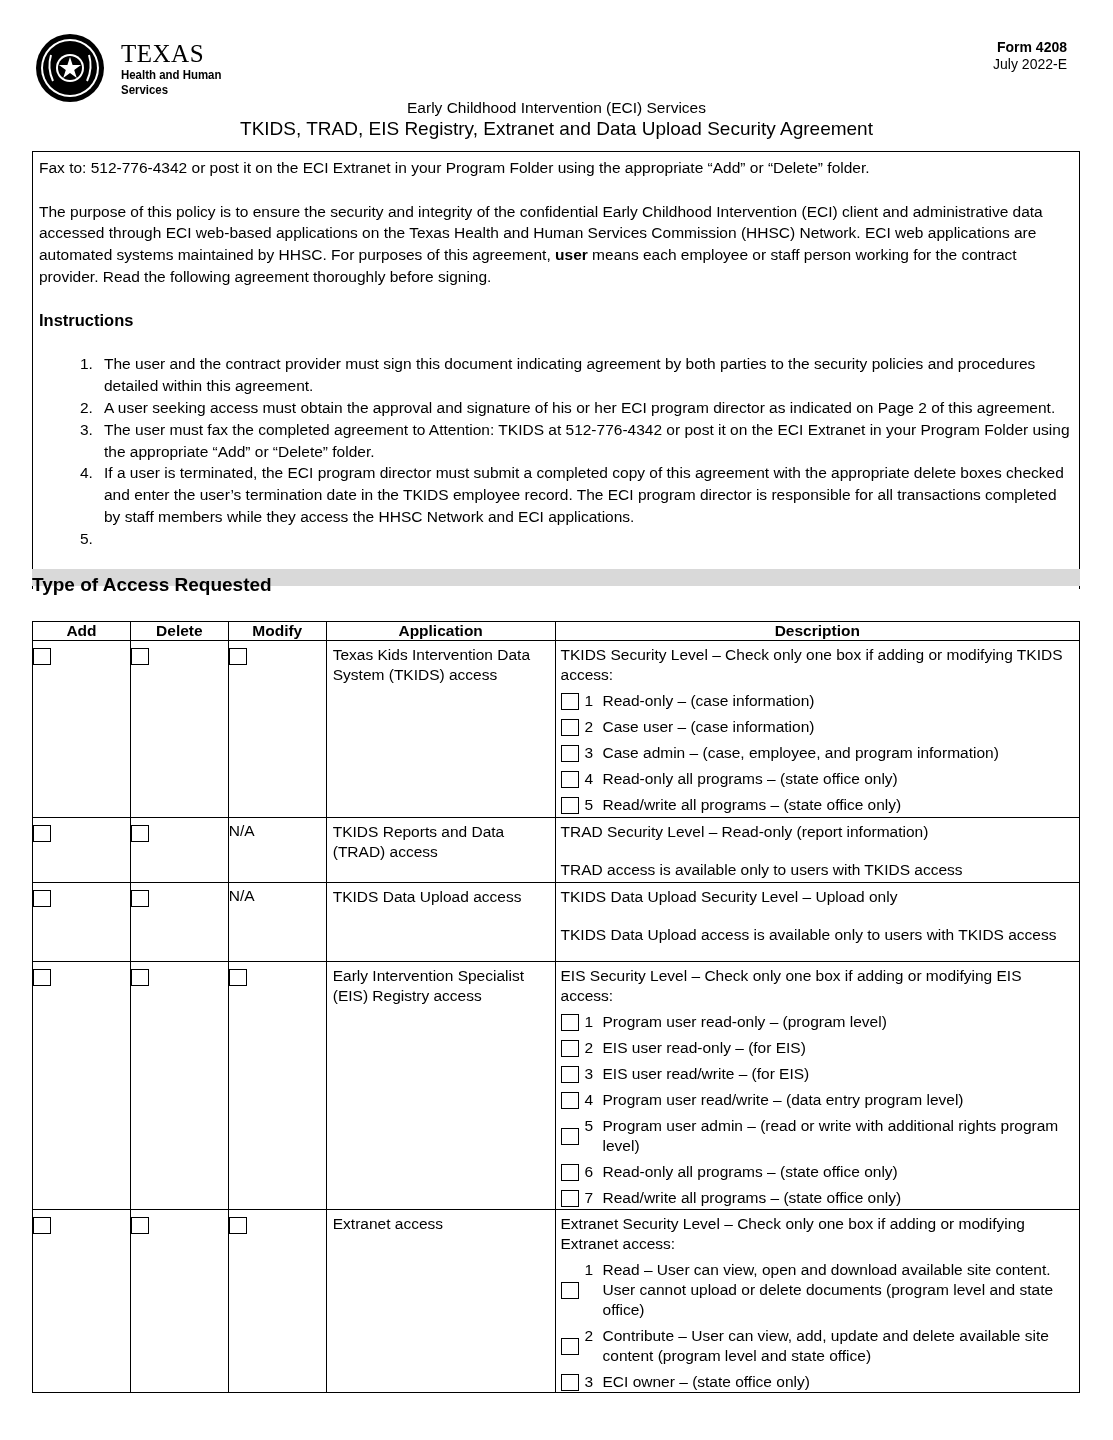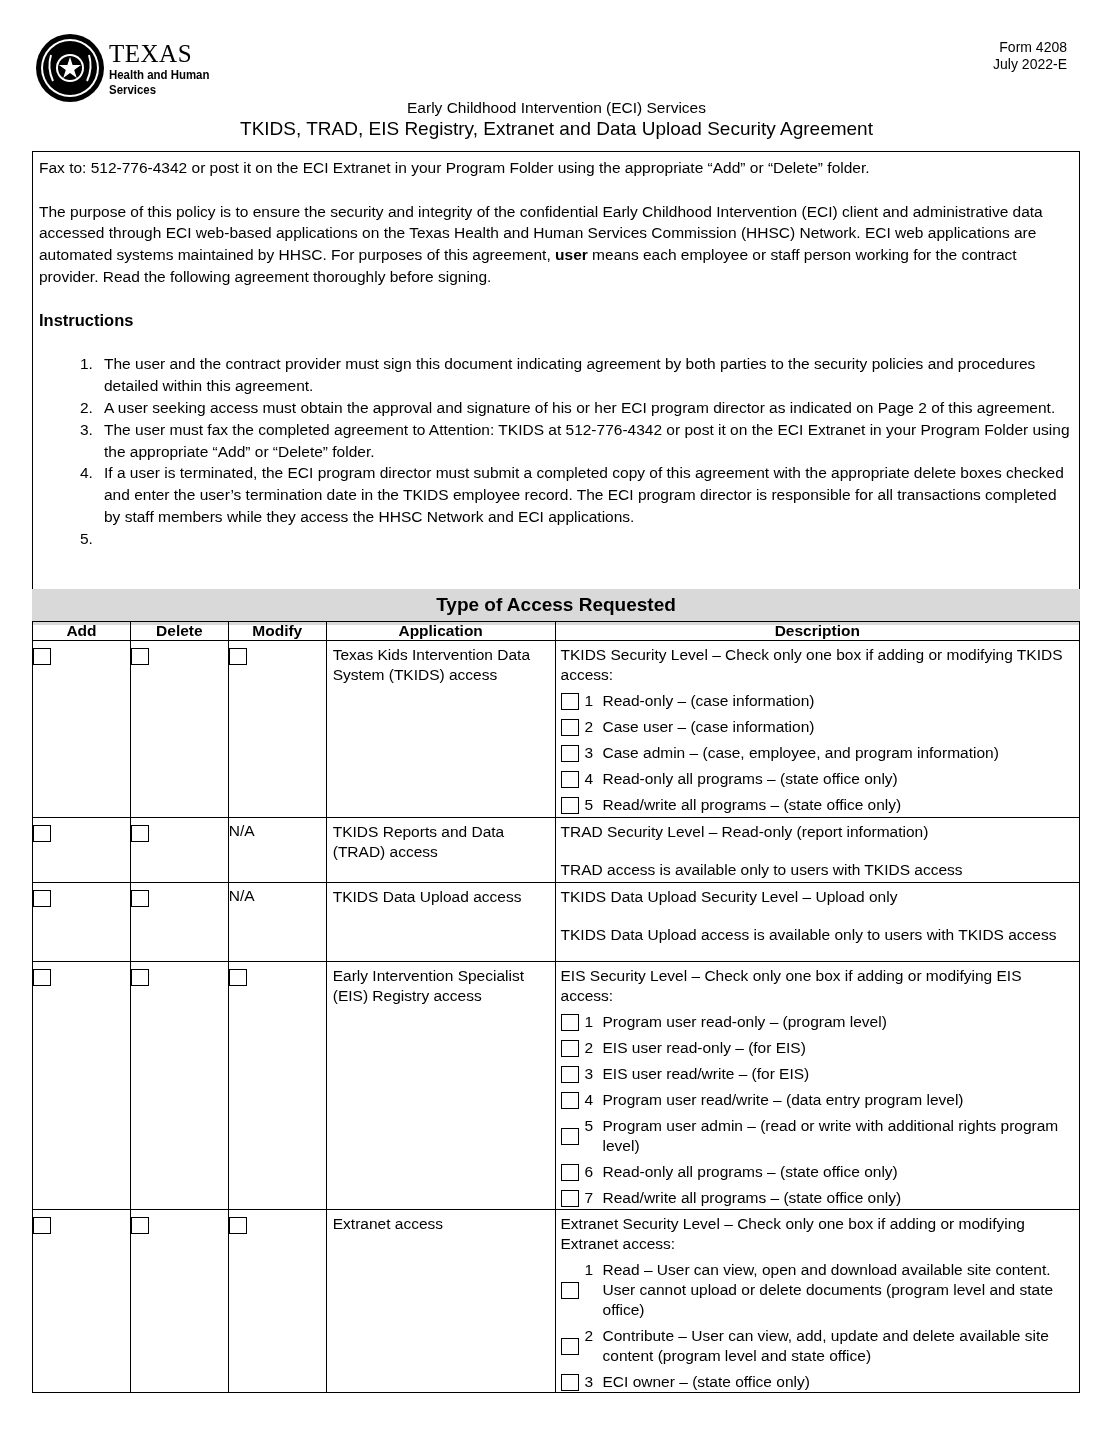--- a/index.html
+++ b/index.html
@@ -1,32 +1,32 @@
 <!DOCTYPE html>
 <html><head>
 <meta charset="utf-8">
 <style>
   * { box-sizing: border-box; margin: 0; padding: 0; }
   body { width: 1113px; height: 1440px; background: #fff; font-family: "Liberation Sans", sans-serif; color: #000; position: relative; overflow: hidden; }
   .logo { position: absolute; left: 35px; top: 33px; display: flex; align-items: center; }
   .seal { width: 70px; height: 70px; }
-  .logo-text { margin-left: 4px; line-height: 1; }
+  .logo-text { margin-left: 16px; line-height: 1; }
   .logo-text .t1 { font-family: "Liberation Serif", serif; font-size: 25px; letter-spacing: 0.5px; }
   .logo-text .t2 { font-size: 13px; font-weight: bold; transform: scaleX(0.88); transform-origin: left; margin-top: 2px; }
   .form-id { position: absolute; right: 46px; top: 39px; text-align: right; font-size: 14px; line-height: 17px; }
-  .form-id .num { font-weight: normal; }
+  .form-id .num { font-weight: bold; }
   .subtitle { position: absolute; top: 99px; left: 0; width: 1113px; text-align: center; font-size: 15.5px; }
   .title { position: absolute; top: 118px; left: 0; width: 1113px; text-align: center; font-size: 19px; font-weight: normal; }
   .box { position: absolute; left: 32px; top: 151px; width: 1048px; height: 438px; border: 1px solid #000; border-bottom: none; padding: 5px 6px; font-size: 15.5px; line-height: 21.8px; }
   .box p { margin-bottom: 21.8px; }
   .box h2 { font-size: 16.5px; font-weight: bold; margin-bottom: 22px; }
   .box ol { list-style: none; }
   .box li { position: relative; padding-left: 65px; }
   .box li .n { position: absolute; left: 41px; }
-  .band { position: absolute; left: 32px; top: 589px; width: 1048px; height: 36px; background: #d9d9d9; text-align: center; font-size: 19px; font-weight: bold; line-height: 32px; }
+  .band { position: absolute; left: 32px; top: 569px; width: 1048px; height: 17px; background: #d9d9d9; text-align: left; font-size: 19px; font-weight: bold; line-height: 32px; }
   table { position: absolute; left: 32px; top: 621px; width: 1048px; border-collapse: collapse; font-size: 15.5px; }
   td, th { border: 1px solid #000; vertical-align: top; }
   th { height: 16px; font-weight: bold; font-size: 15.5px; text-align: center; vertical-align: middle; }
   td.c { text-align: left; padding-top: 6px; }
   td.app { padding: 4px 6px; line-height: 20px; }
   td.desc { padding: 4px 11px 0 5px; line-height: 20px; }
   .cb { display: inline-block; width: 18px; height: 17px; border: 1px solid #000; background: #fff; vertical-align: middle; }
   .na { display: inline-block; padding-top: 0; }
   .opt { display: flex; align-items: center; margin-top: 6px; }
   .opt .cb { flex: none; margin-right: 6px; }

